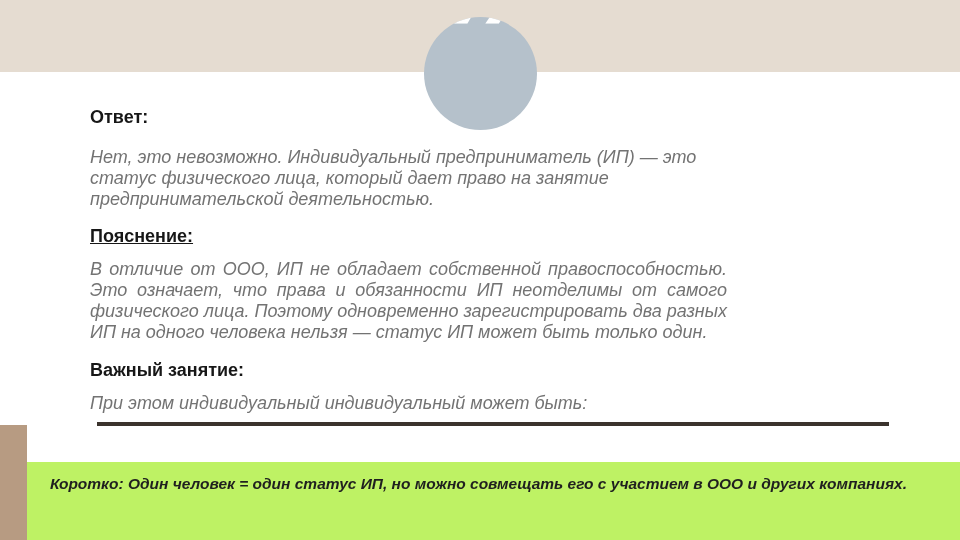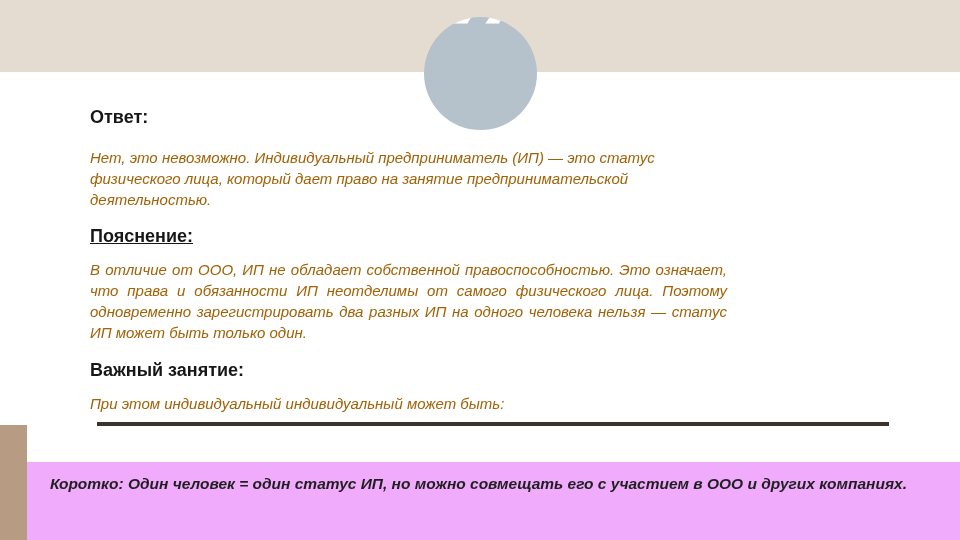--- a/index.html
+++ b/index.html
@@ -46,41 +46,41 @@
     padding: 34px 72px 0 50px;
     margin-left: 40px;
   }
   .section-heading {
     font-size: 18px;
     font-weight: bold;
     color: #171717;
     line-height: 22px;
   }
   .body-text {
-    font-size: 15px;
+    font-size: 18px;
     font-style: italic;
-    color: #a16207;
+    color: #737373;
     line-height: 21px;
   }
   .para-answer   { margin-top: 19px; }
   .heading-2     { margin-top: 15px; text-decoration: underline; }
   .para-justified{ margin-top: 12px; text-align: justify; }
   .heading-3     { margin-top: 16px; }
   .para-list     { margin-top: 12px; }
   .rule {
     margin-top: 8px;
     margin-left: 7px;
     width: 792px; height: 4px;
     background: #3b332d;
   }
   .bottom-strip {
     position: absolute;
     left: 0; top: 462px;
     width: 960px; height: 78px;
-    background: #f0abfc;
+    background: #bef264;
   }
   .summary-text {
     padding: 11px 40px 0 50px;
     font-size: 15.5px;
     font-weight: bold;
     font-style: italic;
     color: #1f1f1f;
     line-height: 21px;
   }
   .accent-bar {

